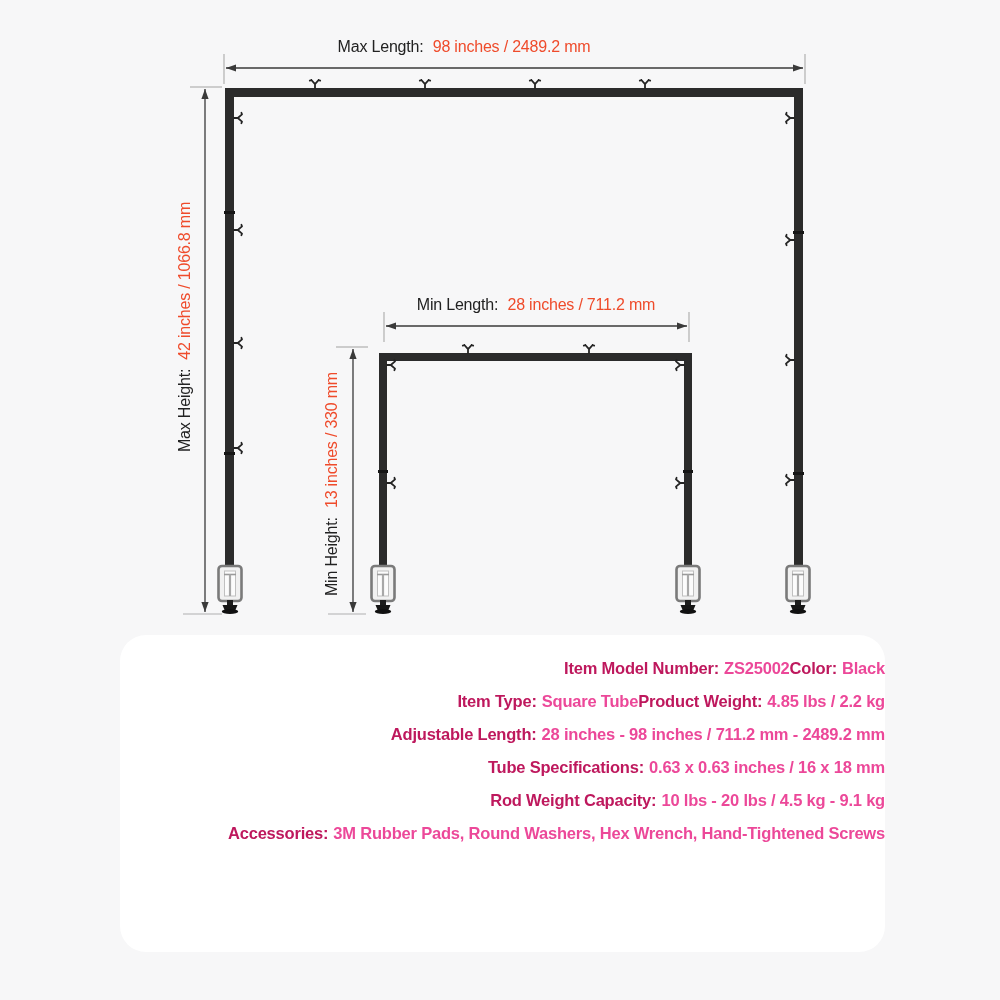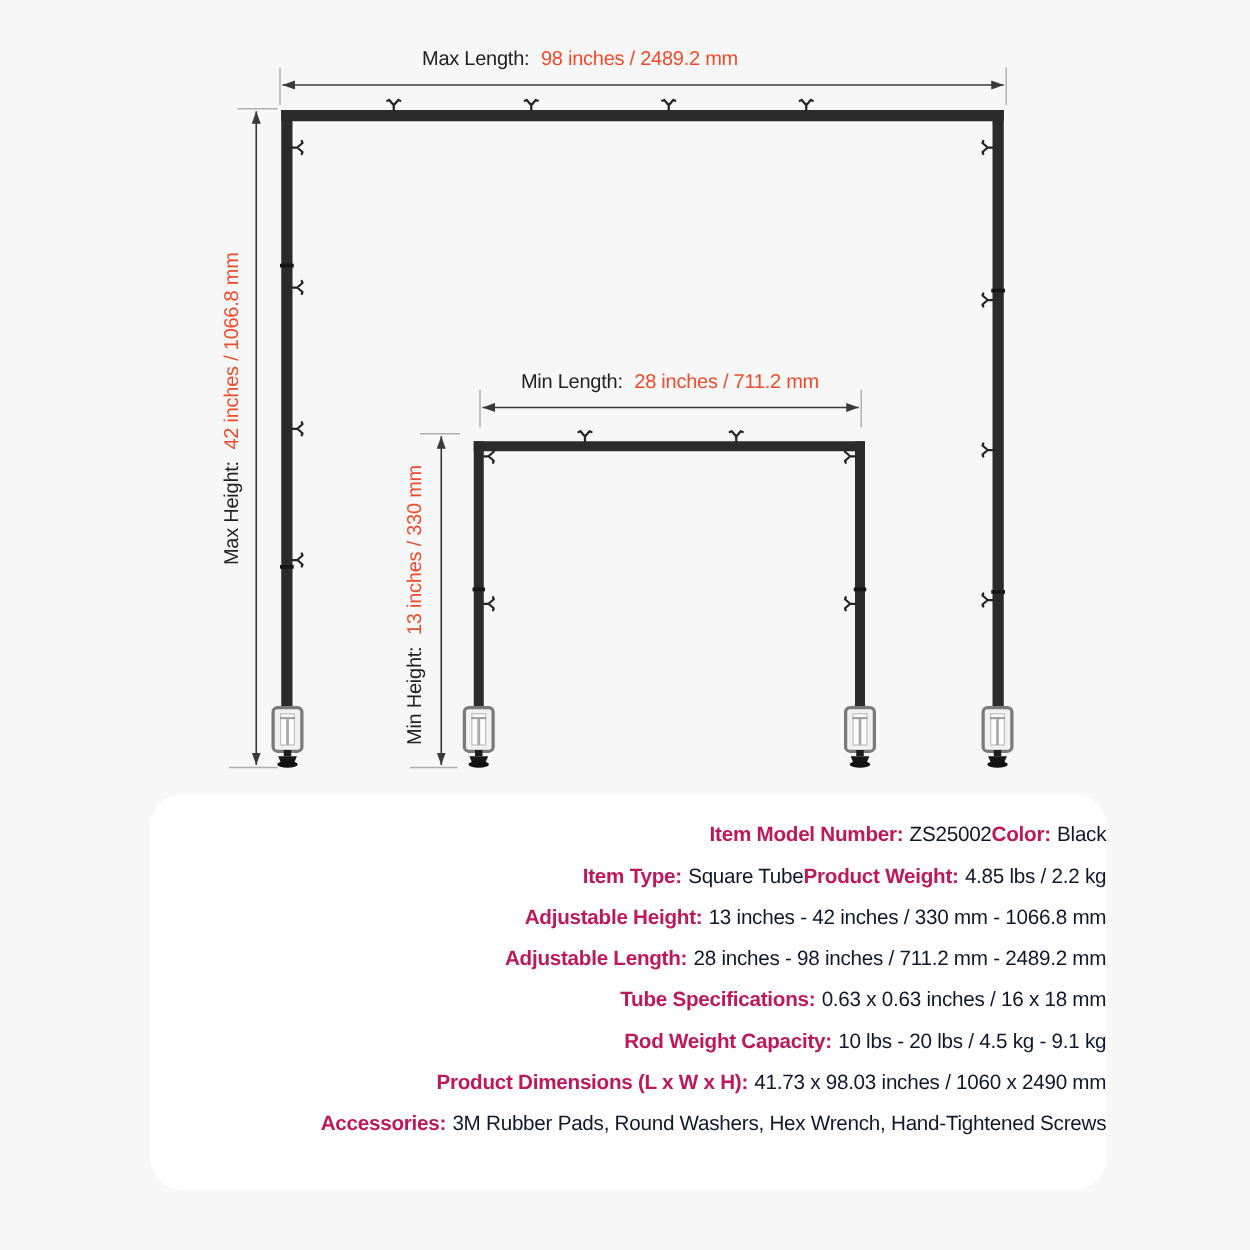--- a/index.html
+++ b/index.html
@@ -23,21 +23,21 @@
     box-sizing:border-box;
     padding:17px 0 0 17px;
   }
   .spec-row{
     height:33px;line-height:33px;
     font-size:16.5px;letter-spacing:-0.2px;
     white-space:nowrap;
   }
   .cell1{display:inline-block;width:333px;}
   .spec-label{color:#be185d;font-weight:bold;}
-  .spec-value{color:#0f172a;font-weight:400;margin-left:5px;}
+  .spec-value{color:#ec4899;font-weight:700;margin-left:5px;}
 </style>
 </head>
 <body>
 
 <div class="page">
 
   <svg class="diagram" width="1000" height="635" viewBox="0 0 1000 635">
     <defs>
       <marker id="arr" markerWidth="12" markerHeight="10" refX="10" refY="5" orient="auto-start-reverse" markerUnits="userSpaceOnUse">
         <path d="M0,1.4 L10,5 L0,8.6 Z" fill="#3a3a3a"></path>
@@ -145,32 +145,26 @@
 
     <div class="spec-row">
       <span class="cell1"><span class="spec-label">Item Model Number:</span><span class="spec-value">ZS25002</span></span><span><span class="spec-label">Color:</span><span class="spec-value">Black</span></span>
     </div>
 
     <div class="spec-row">
       <span class="cell1"><span class="spec-label">Item Type:</span><span class="spec-value">Square Tube</span></span><span><span class="spec-label">Product Weight:</span><span class="spec-value">4.85 lbs / 2.2 kg</span></span>
     </div>
 
     <div class="spec-row">
-      <span class="spec-label">Adjustable Height:</span><span class="spec-value">13 inches - 42 inches / 330 mm - 1066.8 mm</span>
-    </div>
-    <div class="spec-row">
       <span class="spec-label">Adjustable Length:</span><span class="spec-value">28 inches - 98 inches / 711.2 mm - 2489.2 mm</span>
     </div>
     <div class="spec-row">
       <span class="spec-label">Tube Specifications:</span><span class="spec-value">0.63 x 0.63 inches / 16 x 18 mm</span>
     </div>
     <div class="spec-row">
       <span class="spec-label">Rod Weight Capacity:</span><span class="spec-value">10 lbs - 20 lbs / 4.5 kg - 9.1 kg</span>
     </div>
     <div class="spec-row">
-      <span class="spec-label">Product Dimensions (L x W x H):</span><span class="spec-value">41.73 x 98.03 inches / 1060 x 2490 mm</span>
-    </div>
-    <div class="spec-row">
       <span class="spec-label">Accessories:</span><span class="spec-value">3M Rubber Pads, Round Washers, Hex Wrench, Hand-Tightened Screws</span>
     </div>
 
   </div>
 </div>
 
 </body></html>

